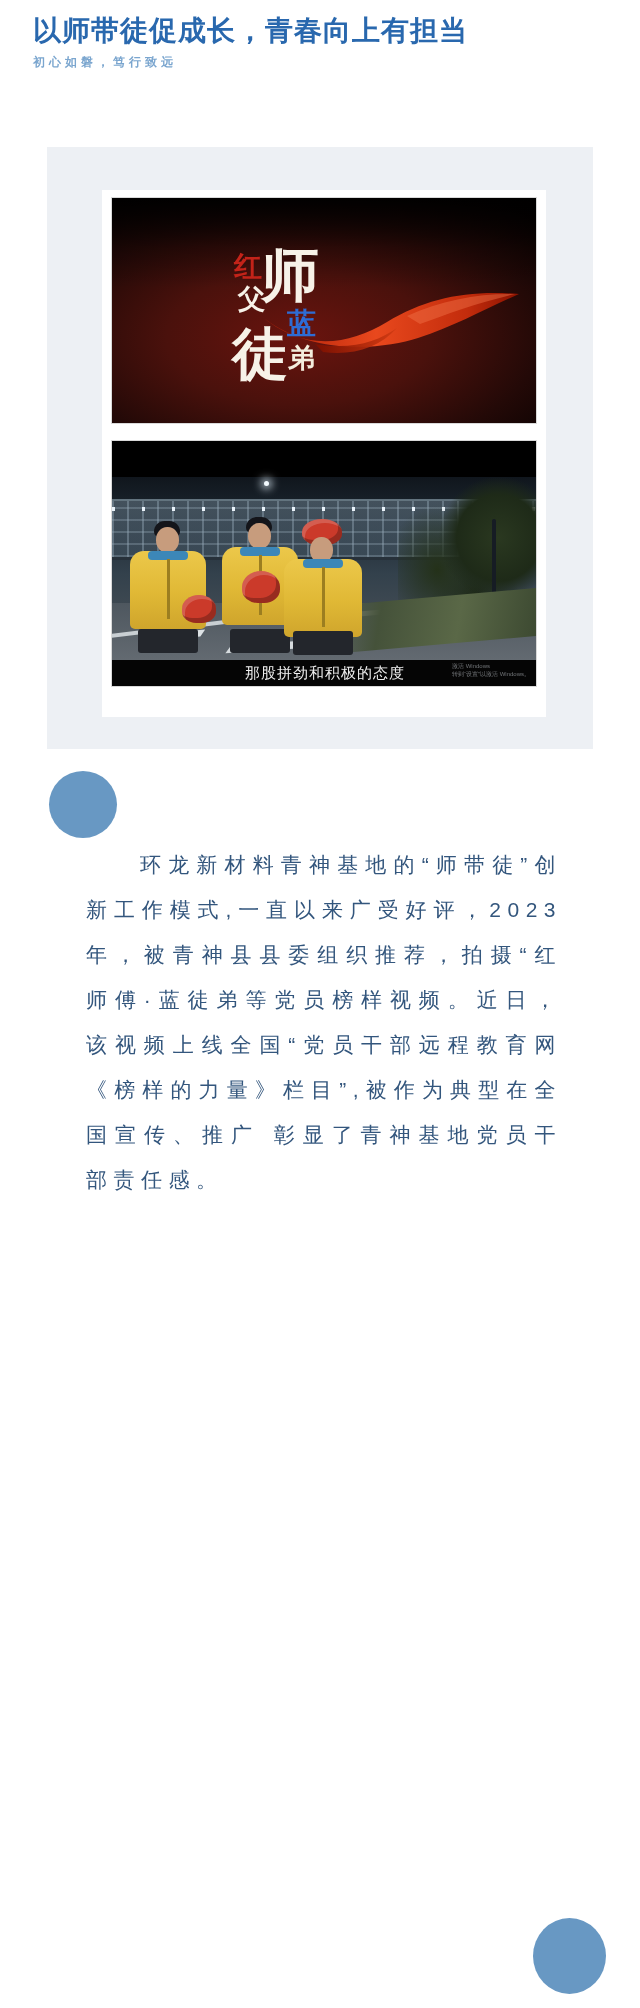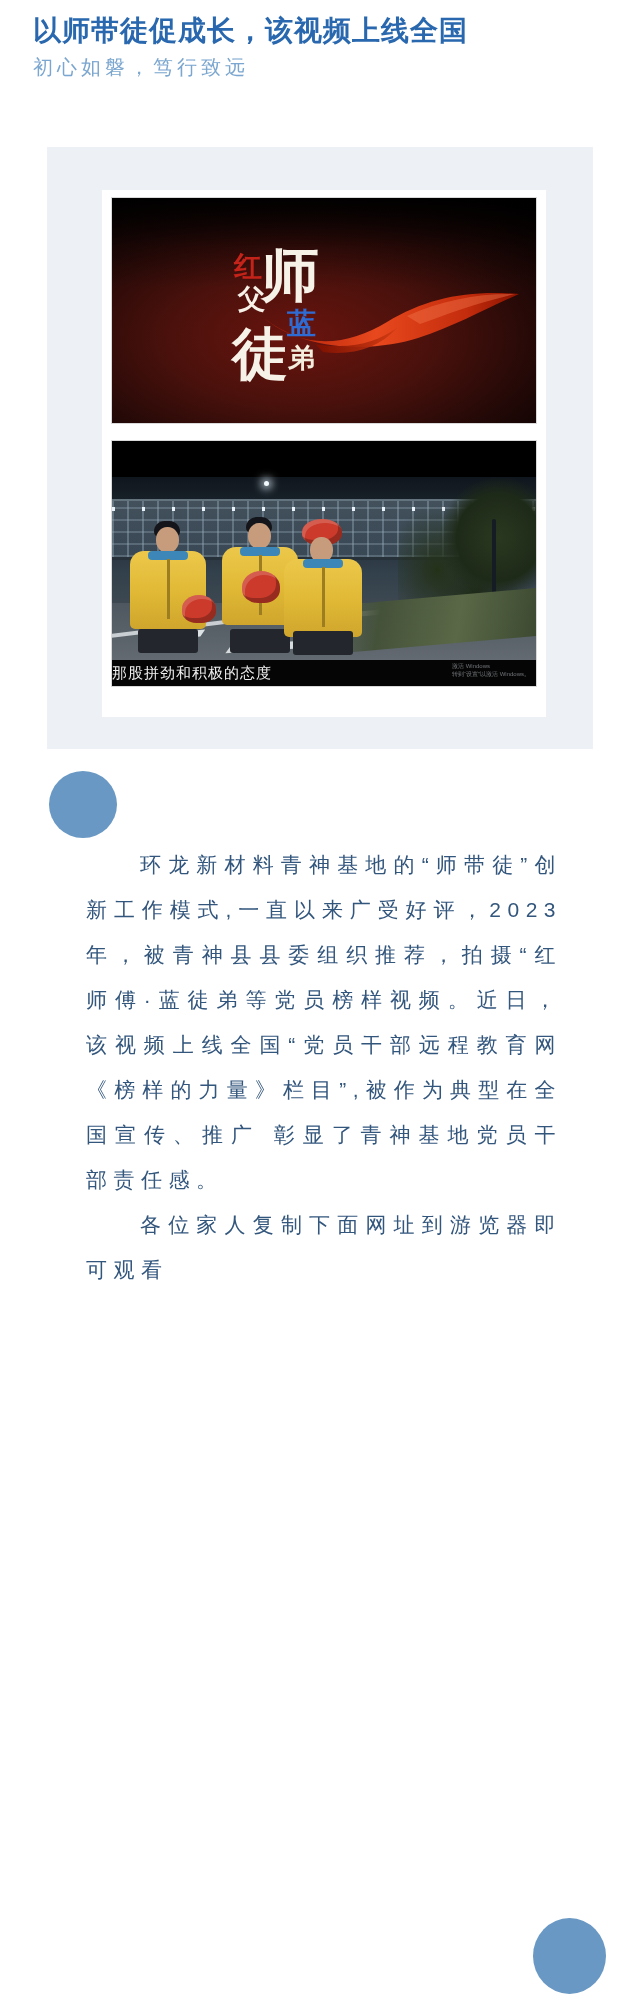--- a/index.html
+++ b/index.html
@@ -2,21 +2,21 @@
 <html><head>
 <meta charset="utf-8">
 <style>
   html,body{margin:0;padding:0;background:#fff;}
   .page{position:relative;width:640px;height:2008px;background:#ffffff;overflow:hidden;
         font-family:"Liberation Sans",sans-serif;}
 
   
   .title{position:absolute;left:33px;top:12px;font-size:28px;font-weight:700;
          color:#2968ae;letter-spacing:1px;white-space:nowrap;}
-  .subtitle{position:absolute;left:33px;top:54px;font-size:20px;font-weight:400;
+  .subtitle{position:absolute;left:33px;top:54px;font-size:12px;font-weight:700;
             color:#7ba6cf;letter-spacing:4px;white-space:nowrap;}
 
   
   .gray-section{position:absolute;left:47px;top:147px;width:546px;height:602px;background:#edf0f4;}
   .media-card{position:absolute;left:55px;top:43px;width:444px;height:527px;background:#ffffff;}
 
   
   .poster{position:absolute;left:9px;top:7px;width:426px;height:227px;overflow:hidden;
           border:1px solid #d9d9d9;box-sizing:border-box;
           background:
@@ -66,42 +66,42 @@
   .w-head{position:absolute;width:23px;height:26px;background:#c79c7d;border-radius:48%;}
   .w-jacket{position:absolute;width:76px;height:78px;background:linear-gradient(180deg,#ecc84a 0%,#e0b835 55%,#cfa52c 100%);
             border-radius:14px 14px 5px 5px;}
   .w-collar{position:absolute;width:40px;height:9px;background:#3c87b8;border-radius:4px;}
   .w-zip{position:absolute;width:3px;height:60px;background:#9c7e20;}
   .w-legs{position:absolute;width:60px;height:24px;background:#23262c;border-radius:3px;}
   .w-helmet{position:absolute;background:#cb3a2a;border-radius:50% 50% 42% 42%;
             box-shadow:inset -4px -5px 0 rgba(0,0,0,.25), inset 3px 4px 0 rgba(255,255,255,.18);}
 
   .ph-bar-bottom{position:absolute;left:0;bottom:0;width:426px;height:26px;background:#050505;}
-  .ph-caption{position:absolute;left:0;right:0;top:4px;color:#efefef;
+  .ph-caption{position:absolute;left:0;right:0;top:4px;text-align:center;color:#efefef;
               font-size:15px;letter-spacing:1px;}
   .ph-watermark{position:absolute;right:8px;top:2px;font-size:6px;line-height:1.4;
                 color:rgba(195,200,205,.55);text-align:left;}
 
   
   .circle-top-left{position:absolute;left:49px;top:771px;width:68px;height:67px;border-radius:50%;background:#6898c3;}
   .circle-bottom-right{position:absolute;left:533px;top:1918px;width:73px;height:76px;border-radius:50%;background:#6898c3;}
 
   
   .article{position:absolute;left:86px;top:842px;width:476px;color:#33567d;
            font-size:21px;line-height:45px;letter-spacing:6.5px;
            text-align:justify;text-justify:inter-character;}
   .article p{margin:0;text-indent:54px;}
   .article p.url{letter-spacing:4px;word-break:break-all;}
 </style>
 </head>
 <body>
 
 <div class="page">
 
-  <div class="title">以师带徒促成长，该视频上线全国</div>
+  <div class="title">以师带徒促成长，青春向上有担当</div>
   <div class="subtitle">初心如磐，笃行致远</div>
 
   <div class="gray-section">
     <div class="media-card">
 
       <div class="poster">
         <svg class="ribbon" viewBox="0 0 265 100" xmlns="http://www.w3.org/2000/svg" aria-hidden="true">
           <defs>
             <linearGradient id="rg" x1="0" y1="0" x2="1" y2="0">
               <stop offset="0" stop-color="#a81a05"></stop>
@@ -180,18 +180,17 @@
         </div>
       </div>
 
     </div>
   </div>
 
   <div class="circle-top-left"></div>
 
   <div class="article">
     <p>环龙新材料青神基地的“师带徒”创新工作模式,一直以来广受好评，2023年，被青神县县委组织推荐，拍摄“红师傅·蓝徒弟等党员榜样视频。近日，该视频上线全国“党员干部远程教育网《榜样的力量》栏目”,被作为典型在全国宣传、推广 彰显了青神基地党员干部责任感。</p>
-    <p>各位家人复制下面网址到游览器即可观看</p>
   </div>
 
   <div class="circle-bottom-right"></div>
 
 </div>
 
 </body></html>

